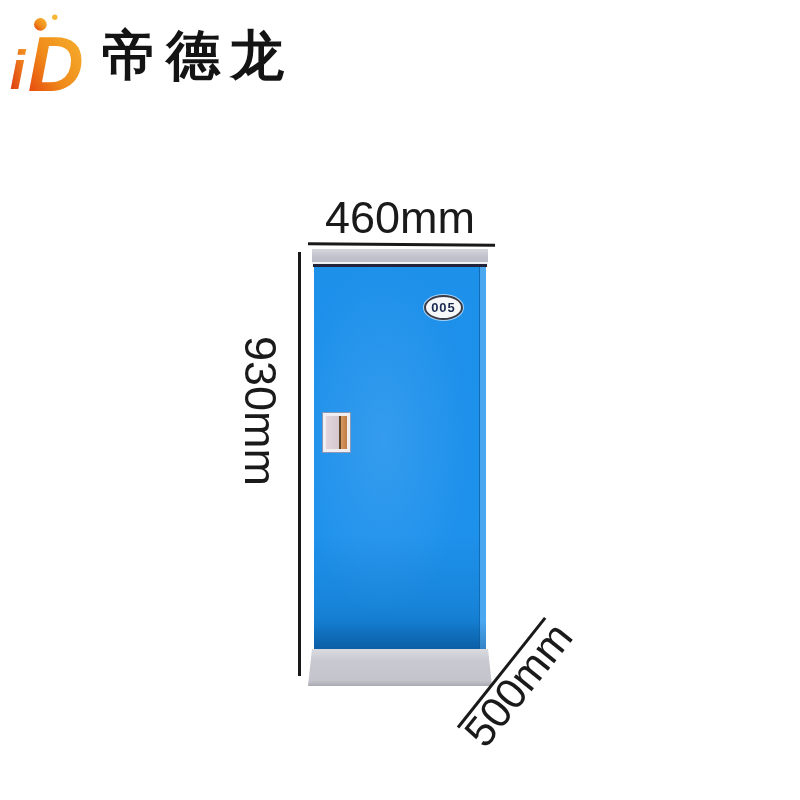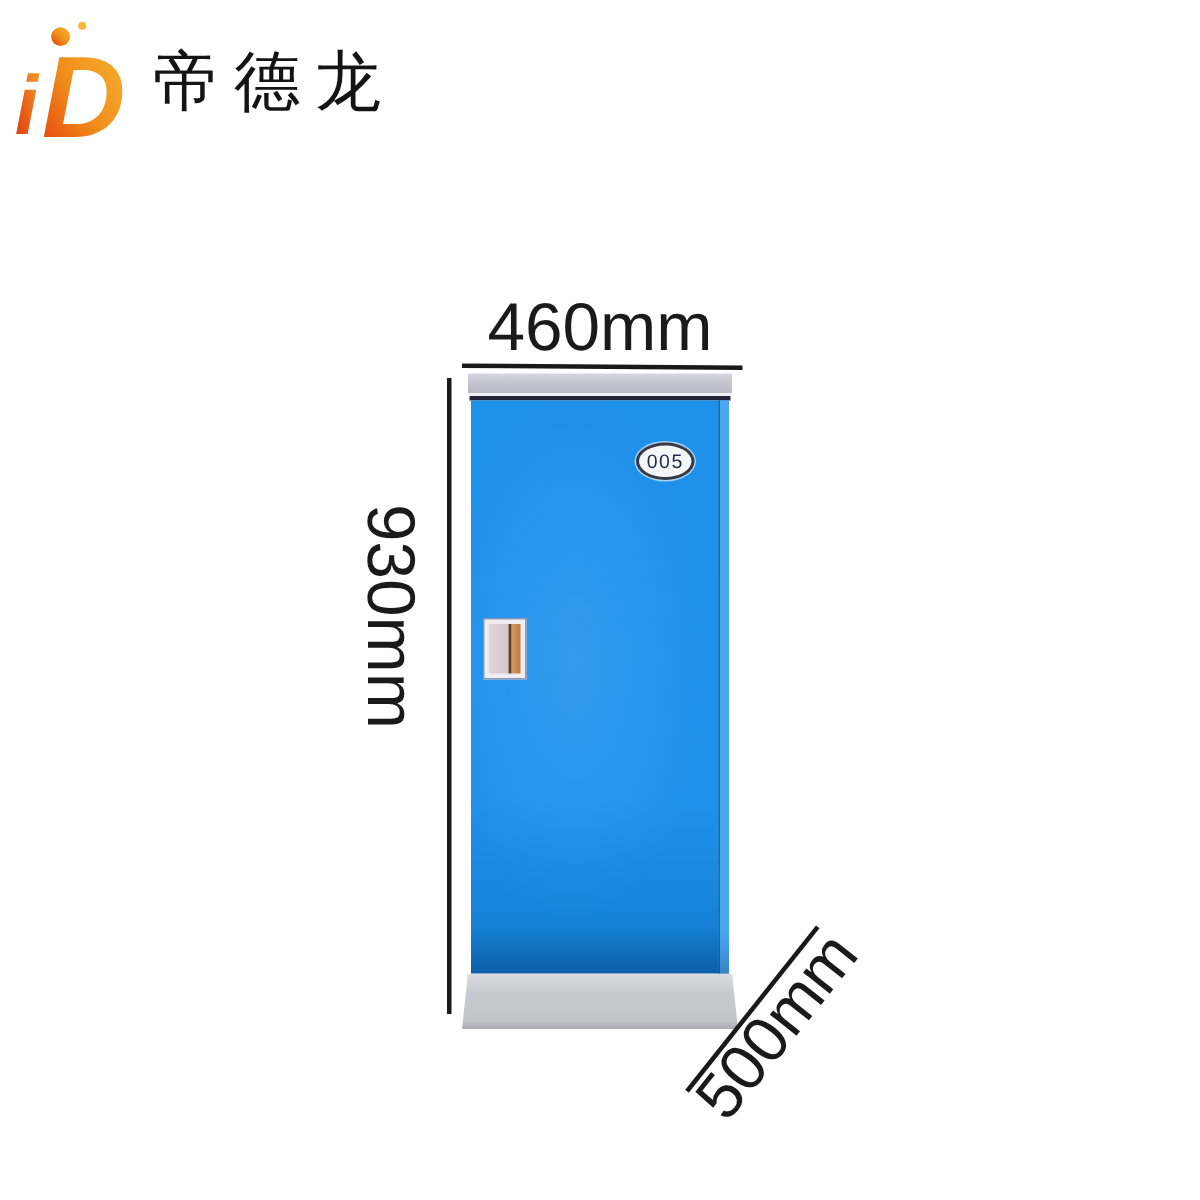--- a/index.html
+++ b/index.html
@@ -11,22 +11,22 @@
     width: 800px;
     height: 800px;
     background: #ffffff;
     overflow: hidden;
   }
 
   
   .brand { position: absolute; left: 8px; top: 10px; display: flex; align-items: center; }
   .logo-svg { width: 90px; height: 90px; display: block; }
   .brand-name {
-    font-size: 44px;
-    font-weight: 400;
+    font-size: 54px;
+    font-weight: 700;
     color: #141414;
     letter-spacing: 10px;
     line-height: 90px;
     margin-left: 4px;
     white-space: nowrap;
   }
 
   
   .dim-label {
     position: absolute;
@@ -77,21 +77,21 @@
   }
   .number-plate {
     position: absolute; left: 110px; top: 28px; width: 39px; height: 25px;
     background: #f5f7f9;
     border: 2px solid #3a3a46;
     border-radius: 50%;
     display: flex; align-items: center; justify-content: center;
     box-shadow: 0 0 0 1px rgba(255,255,255,0.6);
   }
   .number-plate span {
-    font-size: 13px; font-weight: normal; color: #1c2a50; letter-spacing: 1px;
+    font-size: 13px; font-weight: bold; color: #1c2a50; letter-spacing: 1px;
   }
   .door-handle {
     position: absolute; left: 8px; top: 145px; width: 29px; height: 41px;
     background: #f0eef1;
     border: 1px solid #8a98b8;
     padding: 3px;
     display: flex;
   }
   .handle-recess {
     flex: 1;

